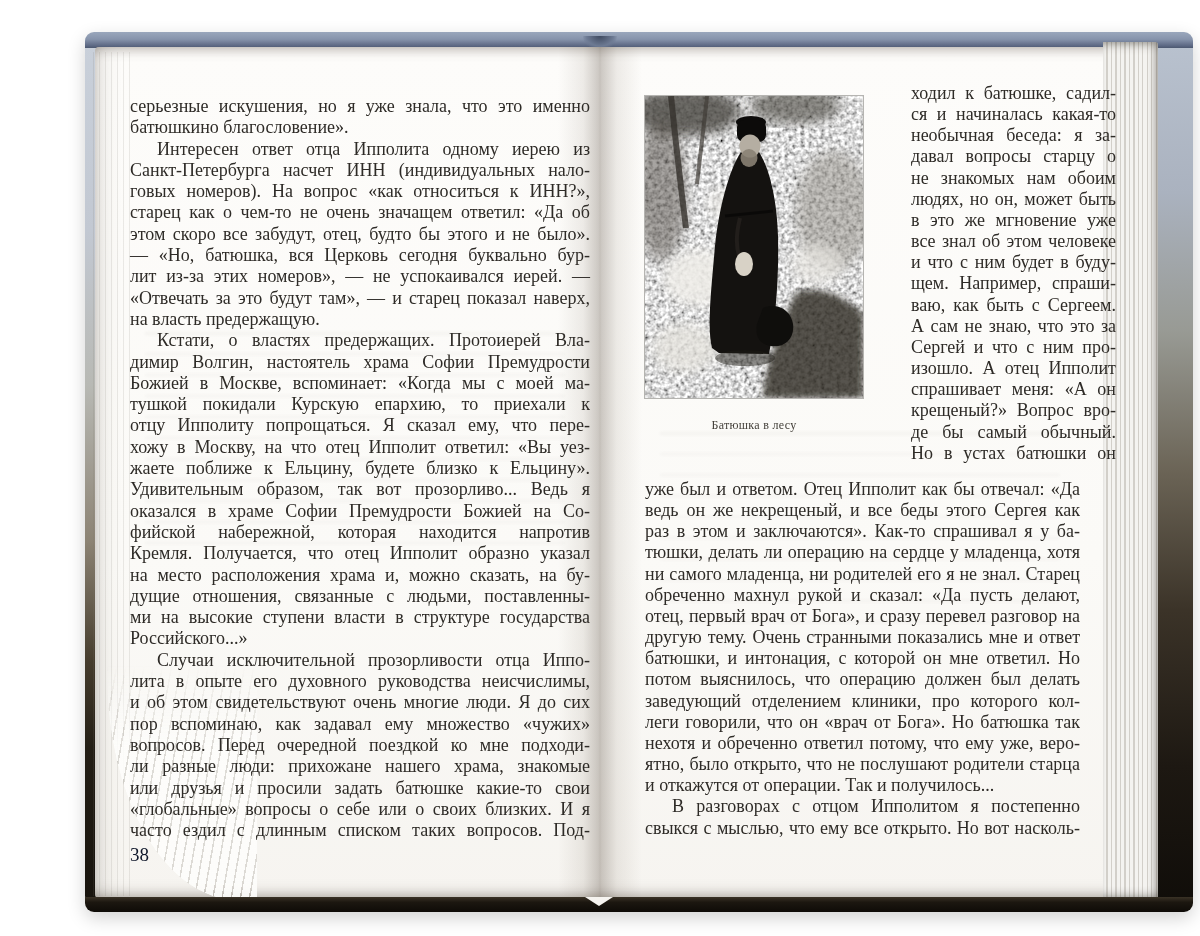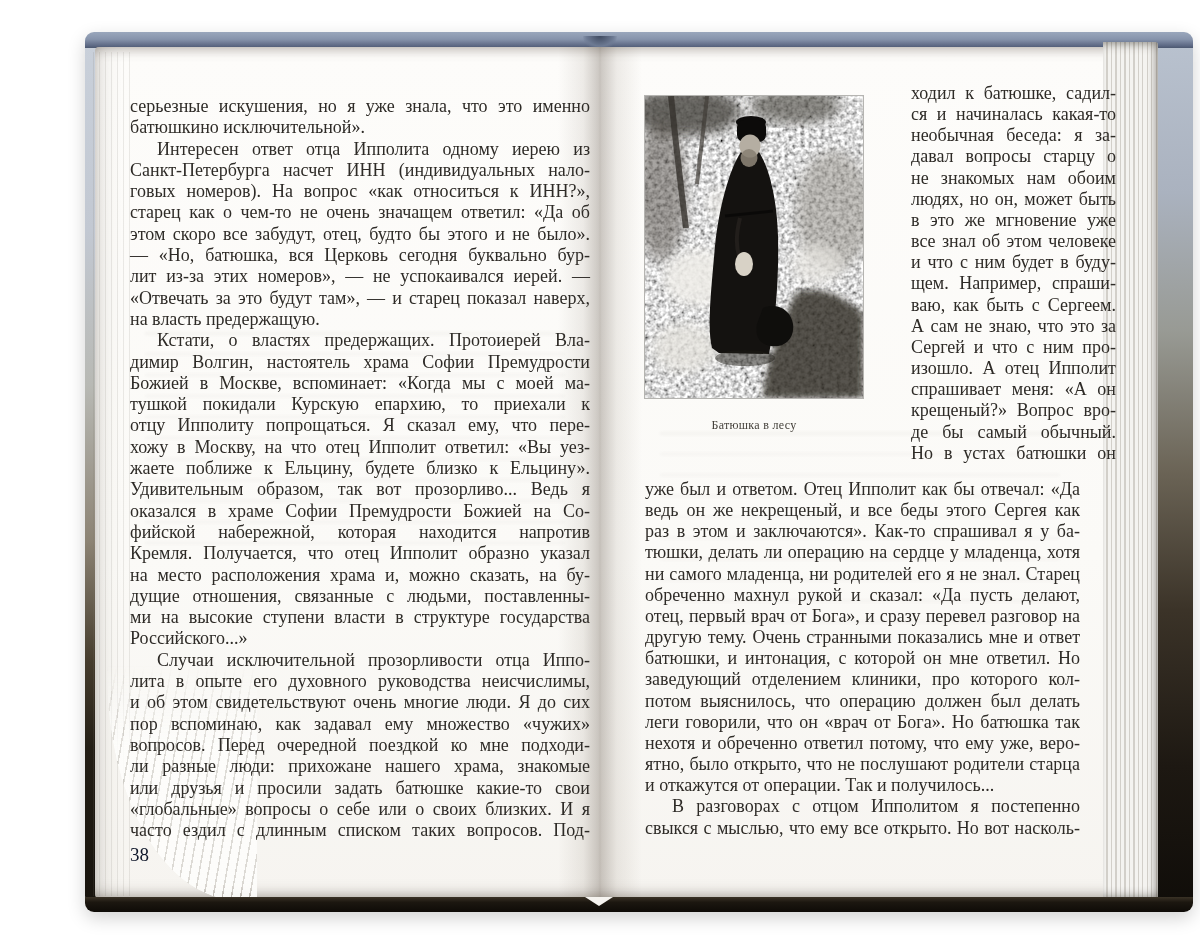--- a/index.html
+++ b/index.html
@@ -87,21 +87,21 @@
     <div class="left-fan"></div>
     <div class="corner-fan"></div>
     <div class="gutter"></div>
     <div class="bottom-edge"></div>
 
     <div class="ghost" style="left:60px;top:300px;width:420px;height:220px;"></div>
     <div class="ghost" style="left:575px;top:400px;width:400px;height:200px;"></div>
 
     <div class="txt lt">
         <div class="ln">серьезные искушения, но я уже знала, что это именно</div>
-        <div class="ln end">батюшкино исключительной».</div>
+        <div class="ln end">батюшкино благословение».</div>
         <div class="ln ind">Интересен ответ отца Ипполита одному иерею из</div>
         <div class="ln">Санкт-Петербурга насчет ИНН (индивидуальных нало-</div>
         <div class="ln">говых номеров). На вопрос «как относиться к ИНН?»,</div>
         <div class="ln">старец как о чем-то не очень значащем ответил: «Да об</div>
         <div class="ln">этом скоро все забудут, отец, будто бы этого и не было».</div>
         <div class="ln">— «Но, батюшка, вся Церковь сегодня буквально бур-</div>
         <div class="ln">лит из-за этих номеров», — не успокаивался иерей. —</div>
         <div class="ln">«Отвечать за это будут там», — и старец показал наверх,</div>
         <div class="ln end">на власть предержащую.</div>
         <div class="ln ind">Кстати, о властях предержащих. Протоиерей Вла-</div>
@@ -205,22 +205,22 @@
     <div class="txt rf">
         <div class="ln">уже был и ответом. Отец Ипполит как бы отвечал: «Да</div>
         <div class="ln">ведь он же некрещеный, и все беды этого Сергея как</div>
         <div class="ln">раз в этом и заключаются». Как-то спрашивал я у ба-</div>
         <div class="ln">тюшки, делать ли операцию на сердце у младенца, хотя</div>
         <div class="ln">ни самого младенца, ни родителей его я не знал. Старец</div>
         <div class="ln">обреченно махнул рукой и сказал: «Да пусть делают,</div>
         <div class="ln">отец, первый врач от Бога», и сразу перевел разговор на</div>
         <div class="ln">другую тему. Очень странными показались мне и ответ</div>
         <div class="ln">батюшки, и интонация, с которой он мне ответил. Но</div>
+        <div class="ln">потом выяснилось, что операцию должен был делать</div>
         <div class="ln">заведующий отделением клиники, про которого кол-</div>
-        <div class="ln">потом выяснилось, что операцию должен был делать</div>
         <div class="ln">леги говорили, что он «врач от Бога». Но батюшка так</div>
         <div class="ln">нехотя и обреченно ответил потому, что ему уже, веро-</div>
         <div class="ln">ятно, было открыто, что не послушают родители старца</div>
         <div class="ln end">и откажутся от операции. Так и получилось...</div>
         <div class="ln ind">В разговорах с отцом Ипполитом я постепенно</div>
         <div class="ln">свыкся с мыслью, что ему все открыто. Но вот насколь-</div>
       </div>
   </div>
 </div>
 

